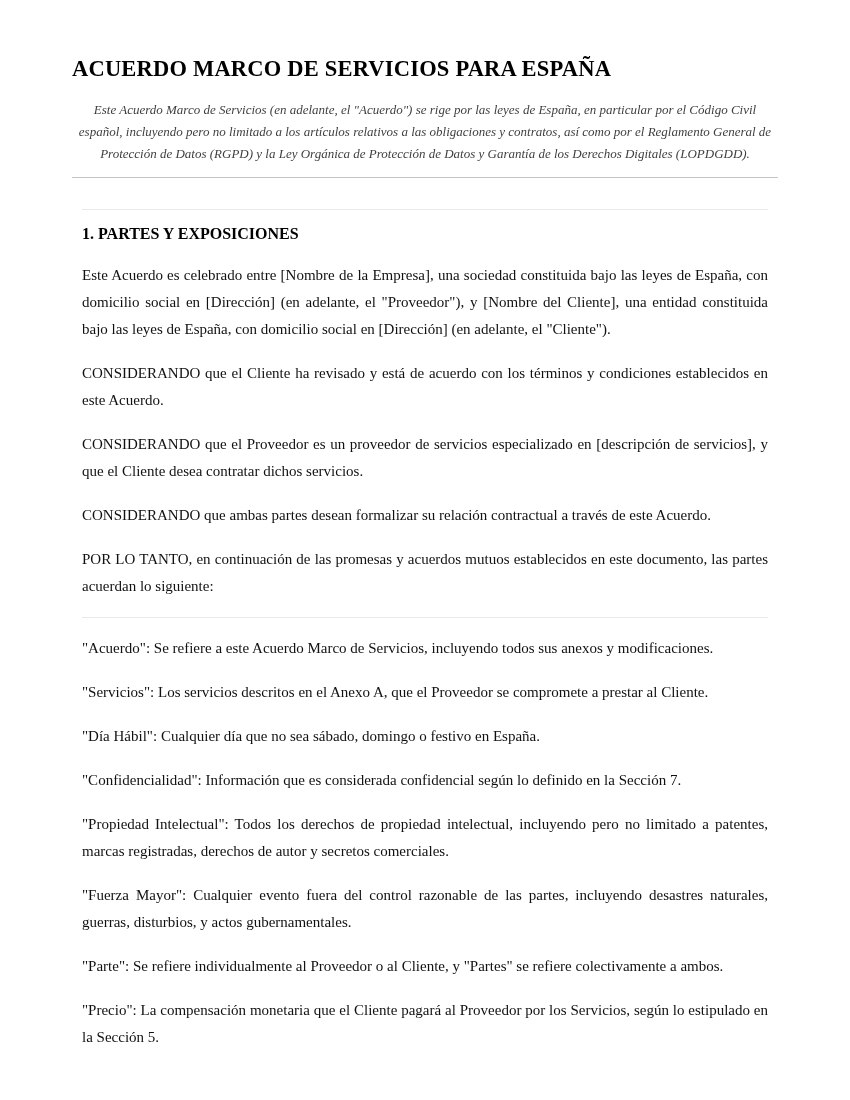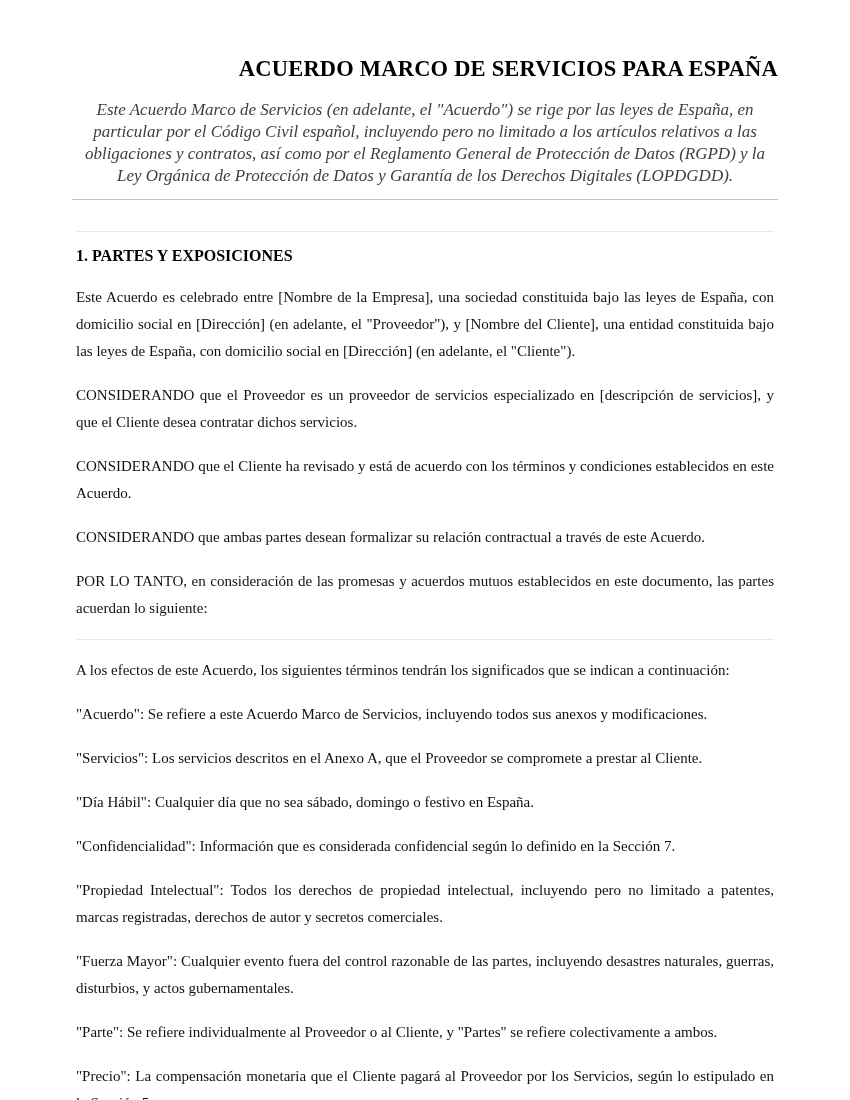--- a/index.html
+++ b/index.html
@@ -15,28 +15,28 @@
     color: #111111;
   }
   .page {
     padding: 56px 72px 0 72px;
     box-sizing: border-box;
   }
   h1.doc-title {
     font-size: 22.5px;
     line-height: 26px;
     font-weight: bold;
-    text-align: right;
+    text-align: left;
     margin: 0 0 17px 0;
     color: #000000;
     letter-spacing: 0.2px;
   }
   p.preamble {
     font-style: italic;
-    font-size: 17px;
+    font-size: 13px;
     line-height: 22px;
     text-align: center;
     color: #3f3f3f;
     margin: 0 4px;
   }
   hr {
     border: none;
     height: 0;
   }
   hr.hr-strong {
@@ -54,46 +54,45 @@
     margin: 13px 0 0 0;
     color: #000000;
   }
   p.body-para {
     font-size: 15px;
     line-height: 27px;
     text-align: justify;
     margin: 17px 0;
     color: #111111;
   }
-  section { margin: 4px; }
+  section { margin: 10px; }
 </style>
 </head>
 <body>
 
 <div class="page">
 
   <h1 class="doc-title">ACUERDO MARCO DE SERVICIOS PARA ESPAÑA</h1>
 
   <p class="preamble">Este Acuerdo Marco de Servicios (en adelante, el "Acuerdo") se rige por las leyes de España, en particular por el Código Civil español, incluyendo pero no limitado a los artículos relativos a las obligaciones y contratos, así como por el Reglamento General de Protección de Datos (RGPD) y la Ley Orgánica de Protección de Datos y Garantía de los Derechos Digitales (LOPDGDD).</p>
 
   <hr class="hr-strong">
 
   <section>
     <hr class="hr-light">
     <h2 class="section-heading">1. PARTES Y EXPOSICIONES</h2>
     <p class="body-para">Este Acuerdo es celebrado entre [Nombre de la Empresa], una sociedad constituida bajo las leyes de España, con domicilio social en [Dirección] (en adelante, el "Proveedor"), y [Nombre del Cliente], una entidad constituida bajo las leyes de España, con domicilio social en [Dirección] (en adelante, el "Cliente").</p>
+    <p class="body-para">CONSIDERANDO que el Cliente ha revisado y está de acuerdo con los términos y condiciones establecidos en este Acuerdo.</p>
     <p class="body-para">CONSIDERANDO que el Proveedor es un proveedor de servicios especializado en [descripción de servicios], y que el Cliente desea contratar dichos servicios.</p>
-    <p class="body-para">CONSIDERANDO que el Cliente ha revisado y está de acuerdo con los términos y condiciones establecidos en este Acuerdo.</p>
     <p class="body-para">CONSIDERANDO que ambas partes desean formalizar su relación contractual a través de este Acuerdo.</p>
-    <p class="body-para">POR LO TANTO, en consideración de las promesas y acuerdos mutuos establecidos en este documento, las partes acuerdan lo siguiente:</p>
+    <p class="body-para">POR LO TANTO, en continuación de las promesas y acuerdos mutuos establecidos en este documento, las partes acuerdan lo siguiente:</p>
   </section>
 
   <section>
     <hr class="hr-light">
-    <p class="body-para">A los efectos de este Acuerdo, los siguientes términos tendrán los significados que se indican a continuación:</p>
     <p class="body-para">"Acuerdo": Se refiere a este Acuerdo Marco de Servicios, incluyendo todos sus anexos y modificaciones.</p>
     <p class="body-para">"Servicios": Los servicios descritos en el Anexo A, que el Proveedor se compromete a prestar al Cliente.</p>
     <p class="body-para">"Día Hábil": Cualquier día que no sea sábado, domingo o festivo en España.</p>
     <p class="body-para">"Confidencialidad": Información que es considerada confidencial según lo definido en la Sección 7.</p>
     <p class="body-para">"Propiedad Intelectual": Todos los derechos de propiedad intelectual, incluyendo pero no limitado a patentes, marcas registradas, derechos de autor y secretos comerciales.</p>
     <p class="body-para">"Fuerza Mayor": Cualquier evento fuera del control razonable de las partes, incluyendo desastres naturales, guerras, disturbios, y actos gubernamentales.</p>
     <p class="body-para">"Parte": Se refiere individualmente al Proveedor o al Cliente, y "Partes" se refiere colectivamente a ambos.</p>
     <p class="body-para">"Precio": La compensación monetaria que el Cliente pagará al Proveedor por los Servicios, según lo estipulado en la Sección 5.</p>
   </section>
 

